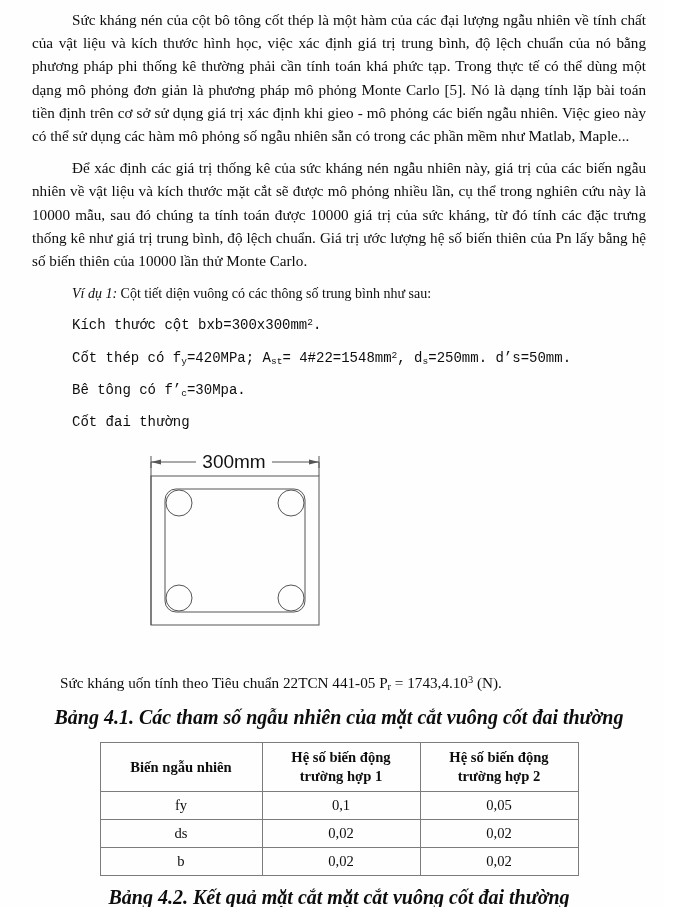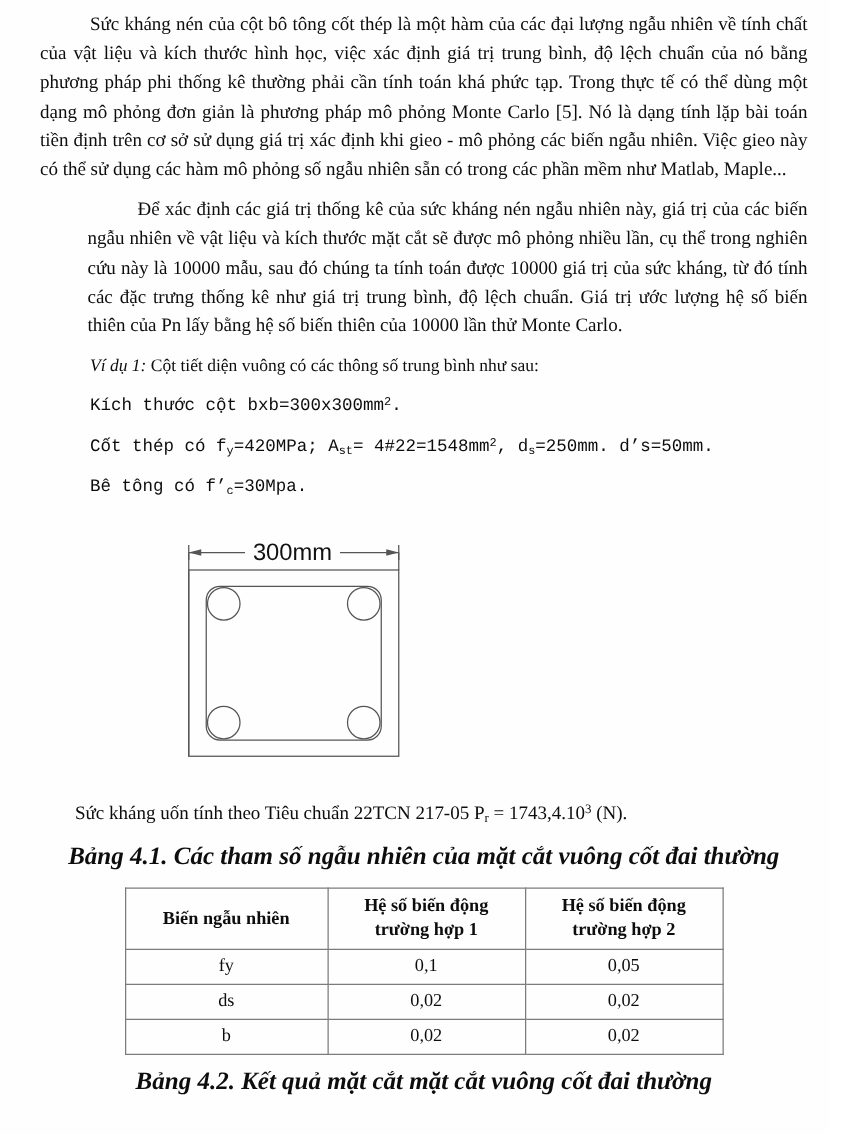--- a/index.html
+++ b/index.html
@@ -28,21 +28,21 @@
   .para {
     font-size: 15.2px;
     line-height: 23.2px;
     text-align: justify;
     text-justify: inter-word;
     margin: 0;
     text-indent: 40px;
     hyphens: none;
   }
   .para.p1 { padding-top: 8px; }
-  .para.p2 { padding-top: 9px; margin-left: 38px; }
+  .para.p2 { padding-top: 9px; }
 
   .line {
     font-size: 14px;
     line-height: 23.2px;
     margin: 0;
     padding-left: 40px;
   }
   .line.ex { padding-top: 10px; }
   .line.sp  { padding-top: 9px; font-family: Liberation Mono, monospace; }
 
@@ -61,21 +61,21 @@
 
   
   .figure-wrap {
     position: relative;
     height: 228px;
     margin-top: 6px;
   }
   .figure {
     position: absolute;
     left: 85px;
-    top: 12px;
+    top: 0;
   }
 
   
   .caption {
     font-size: 20px;
     line-height: 22px;
     font-weight: bold;
     font-style: italic;
     text-align: center;
     margin: 0;
@@ -137,20 +137,21 @@
   <p class="para p2">Để xác định các giá trị thống kê của sức kháng nén ngẫu nhiên này, giá trị của các biến ngẫu nhiên về vật liệu và kích thước mặt cắt sẽ được mô phỏng nhiều lần, cụ thể trong nghiên cứu này là 10000 mẫu, sau đó chúng ta tính toán được 10000 giá trị của sức kháng, từ đó tính các đặc trưng thống kê như giá trị trung bình, độ lệch chuẩn. Giá trị ước lượng hệ số biến thiên của Pn lấy bằng hệ số biến thiên của 10000 lần thử Monte Carlo.</p>
 
   <p class="line ex"><span class="it">Ví dụ 1:</span> <span>Cột tiết diện vuông có các thông số trung bình như sau:</span></p>
 
   <p class="line sp"><span>Kích thước cột bxb=300x300mm</span><sup>2</sup><span>.</span></p>
 
   <p class="line sp"><span>Cốt thép có f</span><sub>y</sub><span>=420MPa; A</span><sub>st</sub><span>= 4#22=1548mm</span><sup>2</sup><span>, d</span><sub>s</sub><span>=250mm. d’s=50mm.</span></p>
 
   <p class="line sp"><span>Bê tông có f’</span><sub>c</sub><span>=30Mpa.</span></p>
 
+  <p class="line sp">Cốt đai thường</p>
 
   <div class="figure-wrap">
     <div class="figure">
       <svg width="230" height="220" viewBox="0 0 230 220">
 
         <g stroke="#555555" stroke-width="1" fill="none">
           <line x1="34" y1="16" x2="34" y2="28"></line>
           <line x1="202" y1="16" x2="202" y2="28"></line>
           <line x1="34" y1="22" x2="79" y2="22"></line>
           <line x1="155" y1="22" x2="202" y2="22"></line>
@@ -172,21 +173,21 @@
         <circle cx="62" cy="63" r="13" fill="none" stroke="#555555" stroke-width="1"></circle>
         <circle cx="174" cy="63" r="13" fill="none" stroke="#555555" stroke-width="1"></circle>
         <circle cx="62" cy="158" r="13" fill="none" stroke="#555555" stroke-width="1"></circle>
         <circle cx="174" cy="158" r="13" fill="none" stroke="#555555" stroke-width="1"></circle>
 
         <text x="117" y="28" text-anchor="middle" font-family="Liberation Sans, sans-serif" font-size="19" fill="#111111">300mm</text>
       </svg>
     </div>
   </div>
 
-  <p class="resistance-line"><span>Sức kháng uốn tính theo Tiêu chuẩn 22TCN 217-05 P</span><sub>r</sub><span> = 1743,4.10</span><sup>3</sup><span> (N).</span></p>
+  <p class="resistance-line"><span>Sức kháng uốn tính theo Tiêu chuẩn 22TCN 441-05 P</span><sub>r</sub><span> = 1743,4.10</span><sup>3</sup><span> (N).</span></p>
 
   <p class="caption cap-41">Bảng 4.1. Các tham số ngẫu nhiên của mặt cắt vuông cốt đai thường</p>
 
   <div class="tbl-wrap">
     <table class="params">
       <colgroup>
         <col class="c1">
           <col class="c2">
           <col class="c3">
       </colgroup>

